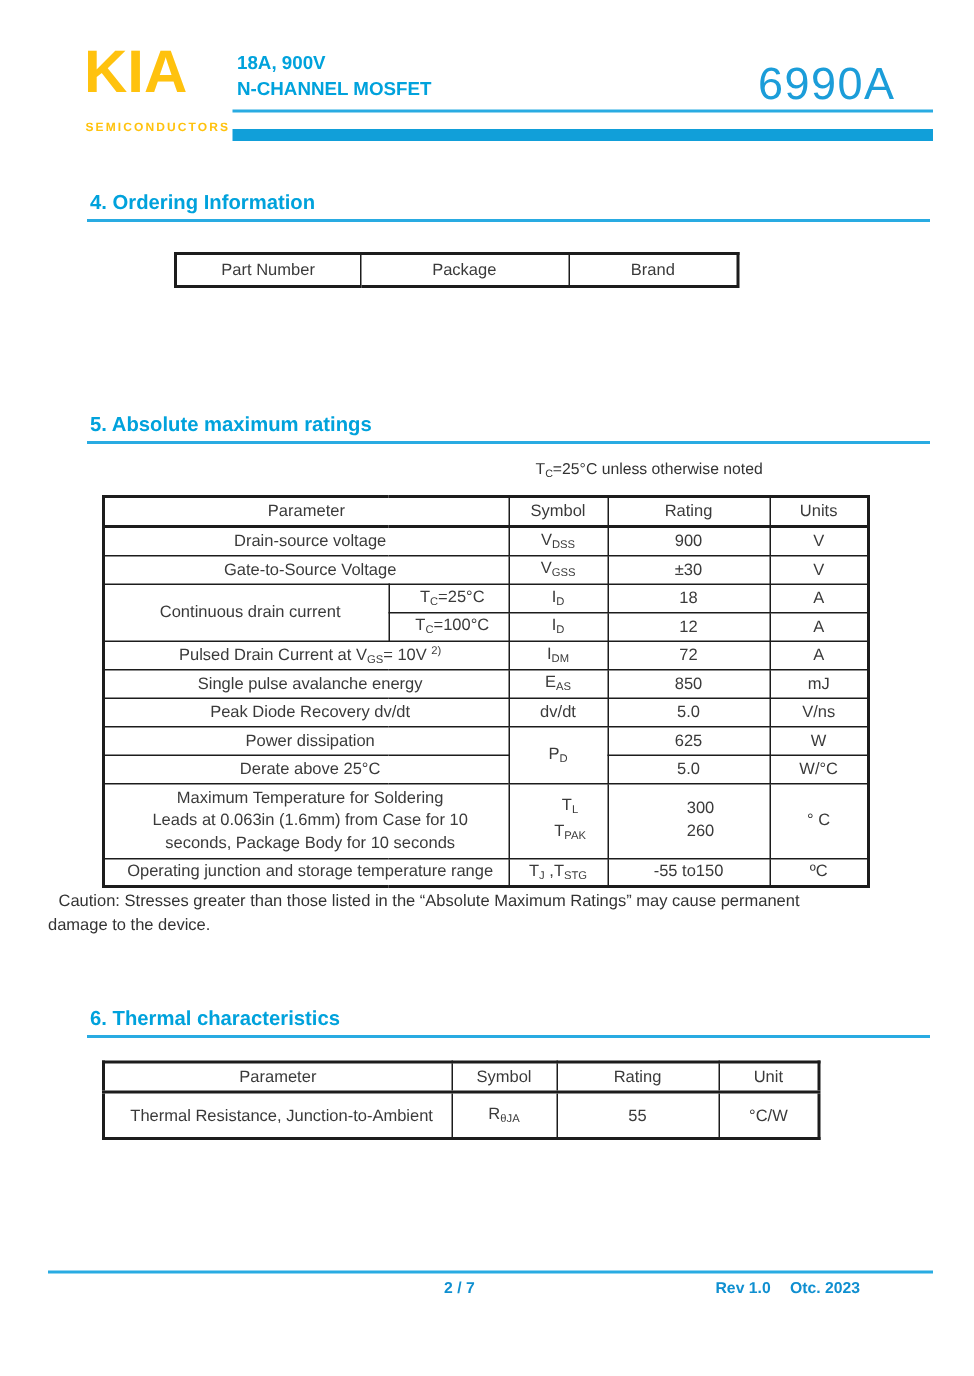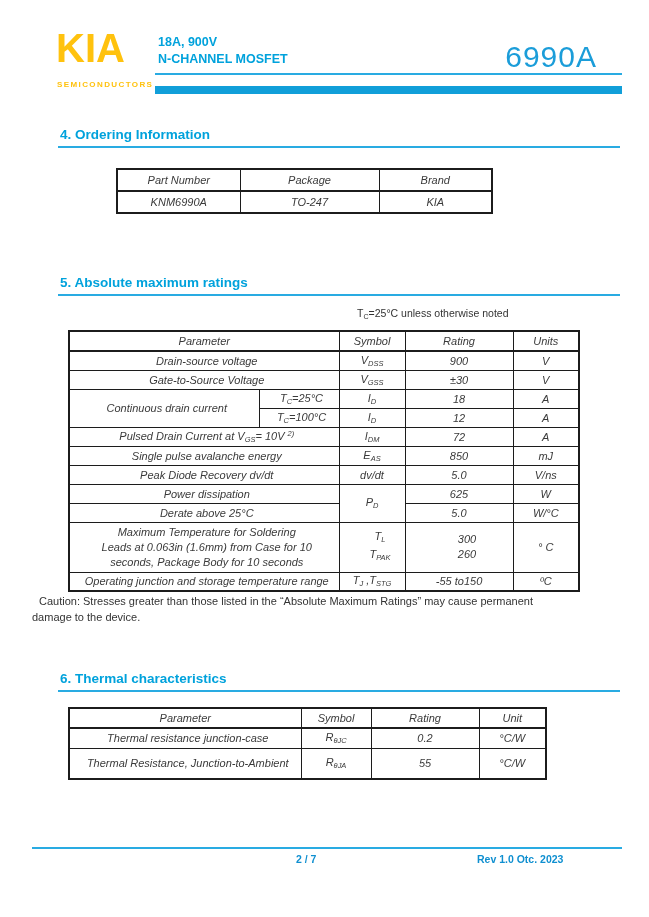--- a/index.html
+++ b/index.html
@@ -23,21 +23,21 @@
   .subtitle { left:158px; top:34px; color:#00A2DC; font-size:12.5px; font-weight:700; line-height:17px; }
   .partnum  { right:52px; top:40px; color:#1B9DD9; font-size:30px; font-weight:400; letter-spacing:1px; }
   .rule-thin  { left:155px; top:73px; width:467px; height:2px; background:#29ABE2; }
   .rule-thick { left:155px; top:86px; width:467px; height:8px; background:#119FD9; }
 
   
   .sec-heading { font-size:13.5px; font-weight:700; color:#00A2DC; }
   .sec-underline { height:2px; background:#29ABE2; width:562px; left:58px; }
 
   
-  table { border-collapse:collapse; table-layout:fixed;font-style:italic; }
+  table { border-collapse:collapse; table-layout:fixed; }
   td {
     border:1px solid #1c1c1c; font-size:11px; color:#3a3a3a;
     text-align:center; vertical-align:middle; padding:0 2px;
   }
   .tbl-outer { border:2px solid #1c1c1c; }
   .hdr td { border-bottom-width:2px; }
   td.left { text-align:center; padding-left:7px; }
   .sb { font-size:0.68em; vertical-align:-2px; }
   .sp { font-size:0.68em; vertical-align:4px; }
   .ml { line-height:15px; padding-top:2px; padding-bottom:2px;padding-left:18px; }
@@ -74,25 +74,20 @@
   <colgroup>
       <col style="width:123px">
       <col style="width:139px">
       <col style="width:113px">
     </colgroup>
   <tbody>
       <tr class="hdr" style="height:22px;">
     <td>Part Number</td>
     <td>Package</td>
     <td>Brand</td>
-  </tr>
-  <tr style="height:22px;">
-    <td>KNM6990A</td>
-    <td>TO-247</td>
-    <td>KIA</td>
   </tr>
 </tbody>
   </table>
 
 <div class="abs sec-heading" style="left:60px; top:275px;">
   <span>5.</span>
   <span>Absolute maximum ratings</span>
 </div>
 <div class="abs sec-underline" style="top:294px;"></div>
 
@@ -212,33 +207,27 @@
       <col style="width:108px">
       <col style="width:67px">
     </colgroup>
   <tbody>
       <tr class="hdr" style="height:20px;">
     <td>Parameter</td>
     <td>Symbol</td>
     <td>Rating</td>
     <td>Unit</td>
   </tr>
-  <tr style="height:20px;">
-    <td class="left">Thermal resistance junction-case</td>
-    <td><span>R</span><span class="sb">θJC</span></td>
-    <td>0.2</td>
-    <td>°C/W</td>
-  </tr>
   <tr style="height:31px;">
     <td class="left">Thermal Resistance, Junction-to-Ambient</td>
     <td><span>R</span><span class="sb">θJA</span></td>
     <td>55</td>
     <td>°C/W</td>
   </tr>
 </tbody>
   </table>
 
 <div class="abs footer-line"></div>
 <div class="abs foot-text" style="left:296px; top:853px;">2 / 7</div>
 <div class="abs foot-text" style="left:477px; top:853px;">
   <span>Rev 1.0</span>
-  <span style="">Otc. 2023</span>
+  <span style="margin-left:10px;">Otc. 2023</span>
 </div>
 
 </body></html>

